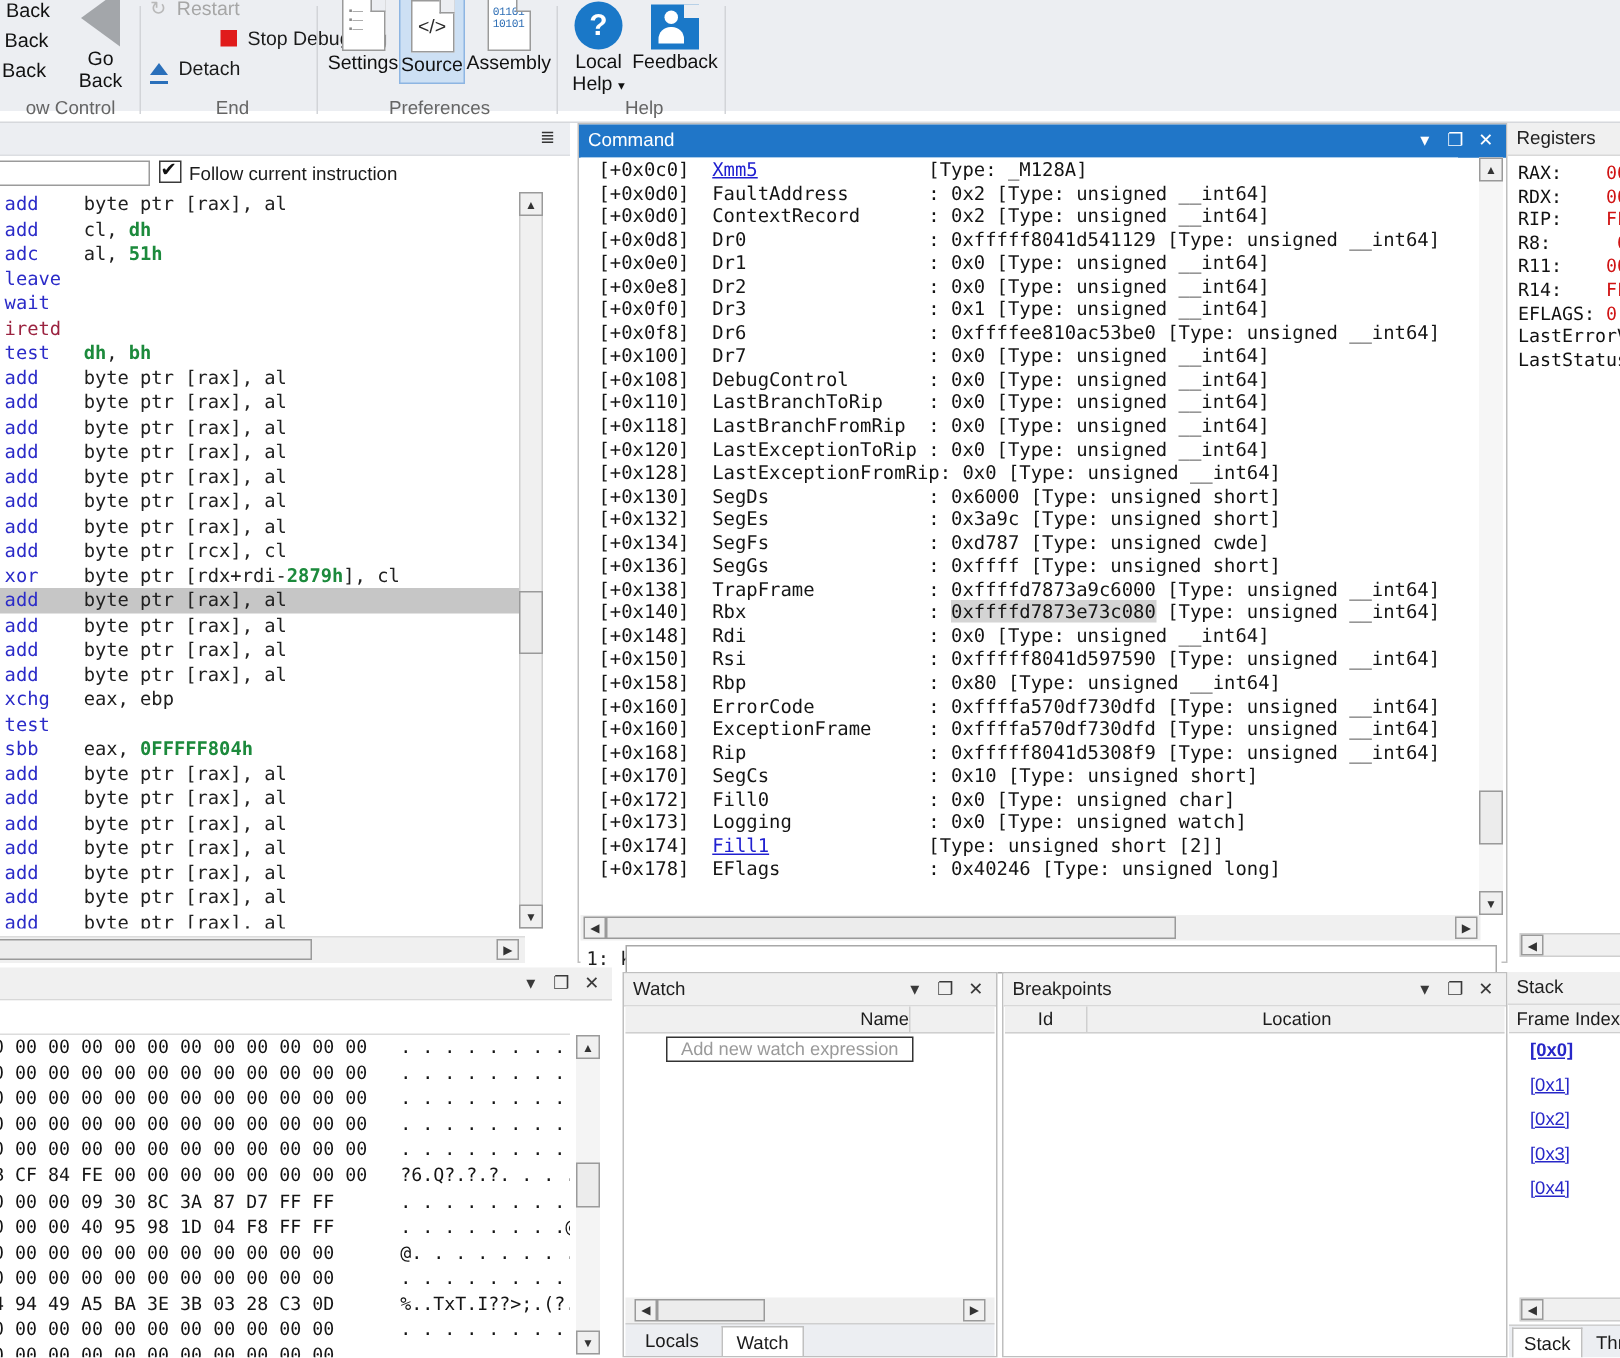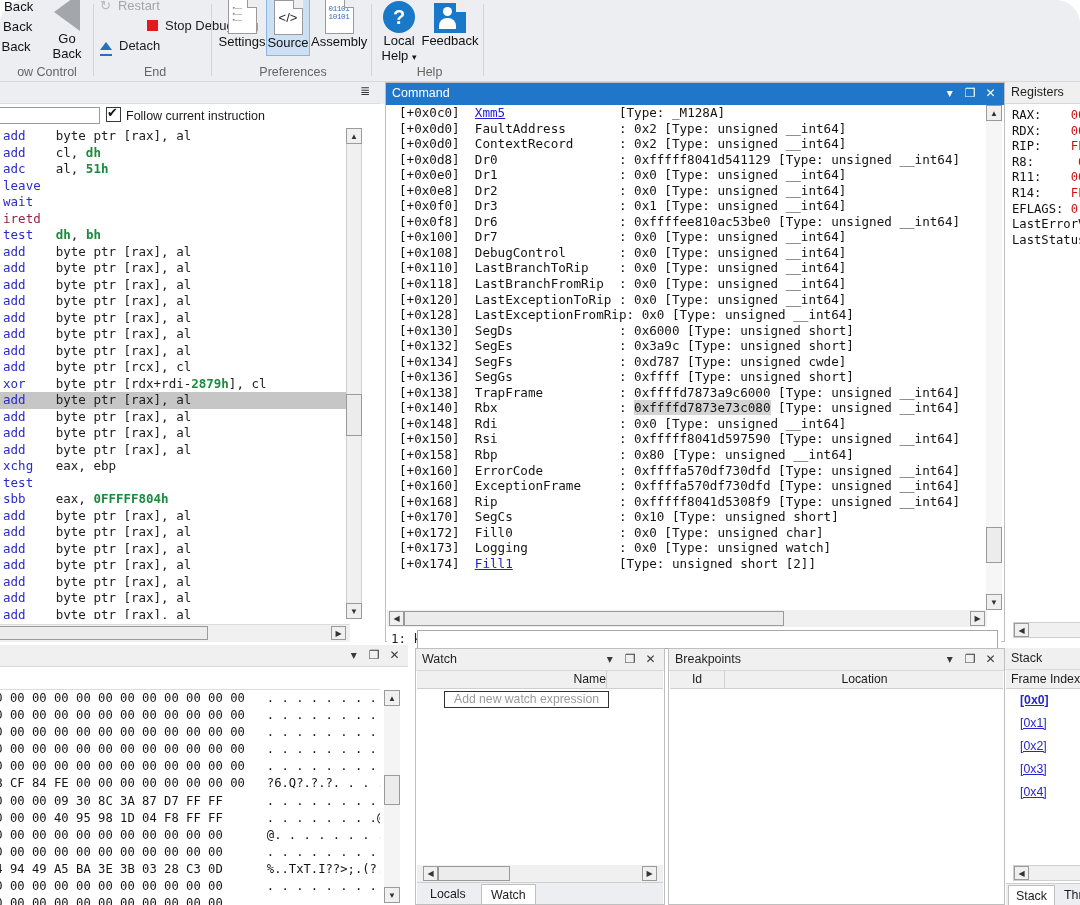--- a/index.html
+++ b/index.html
@@ -6,21 +6,21 @@
   html,body{margin:0;padding:0;}
   body{
     width:1080px;height:905px;overflow:hidden;
     font-family:"Liberation Sans","DejaVu Sans",sans-serif;
     font-size:12px;color:#1f1f1f;background:#ffffff;
     -webkit-font-smoothing:none;
   }
   .app{position:relative;width:1080px;height:905px;}
 
   
-  .ribbon{position:absolute;left:0;top:0;width:1080px;height:104px;background:#eceef2;border-radius:24px;}
+  .ribbon{position:absolute;left:0;top:0;width:1080px;height:74px;background:#eceef2;}
   .rgroup{position:absolute;top:0;height:63px;}
   .rgroup-sep{position:absolute;top:4px;width:1px;height:72px;background:#d2d4d8;}
   .rgroup-title{position:absolute;top:63px;height:19px;line-height:19px;
     text-align:center;font-size:12.5px;color:#656565;}
   .ribbon-base{position:absolute;left:0;top:81px;width:1080px;height:1px;background:#d6d8dc;}
 
   .rbtn{position:absolute;font-size:13px;color:#1b1b1b;white-space:nowrap;}
   .rbtn-lbl{font-size:13.2px;color:#111;}
   .rbtn-dis{color:#a6a6a6;}
 
@@ -336,20 +336,21 @@
         <div class="cl">[+0x148]  Rdi                : 0x0 [Type: unsigned __int64]</div>
         <div class="cl">[+0x150]  Rsi                : 0xfffff8041d597590 [Type: unsigned __int64]</div>
         <div class="cl">[+0x158]  Rbp                : 0x80 [Type: unsigned __int64]</div>
         <div class="cl">[+0x160]  ErrorCode          : 0xffffa570df730dfd [Type: unsigned __int64]</div>
         <div class="cl">[+0x160]  ExceptionFrame     : 0xffffa570df730dfd [Type: unsigned __int64]</div>
         <div class="cl">[+0x168]  Rip                : 0xfffff8041d5308f9 [Type: unsigned __int64]</div>
         <div class="cl">[+0x170]  SegCs              : 0x10 [Type: unsigned short]</div>
         <div class="cl">[+0x172]  Fill0              : 0x0 [Type: unsigned char]</div>
         <div class="cl">[+0x173]  Logging            : 0x0 [Type: unsigned watch]</div>
         <div class="cl">[+0x174]  <span class="lnk">Fill1</span>              [Type: unsigned short [2]]</div>
+        <div class="cl">[+0x178]  EFlags             : 0x40246 [Type: unsigned long]</div>
       </div>
     <div class="cmd-vsb">
       <div class="sb-arrow" style="left:0;top:0;width:16px;height:16px;">▲</div>
       <div class="sb-arrow" style="left:0;bottom:0;width:16px;height:16px;">▼</div>
       <div class="sb-thumb" style="left:0;top:422px;width:16px;height:36px;"></div>
     </div>
     <div class="cmd-hsb">
       <div class="sb-arrow" style="left:2px;top:1px;width:15px;height:15px;">◀</div>
       <div class="sb-thumb" style="left:17px;top:1px;width:380px;height:15px;"></div>
       <div class="sb-arrow" style="right:2px;top:1px;width:15px;height:15px;">▶</div>

